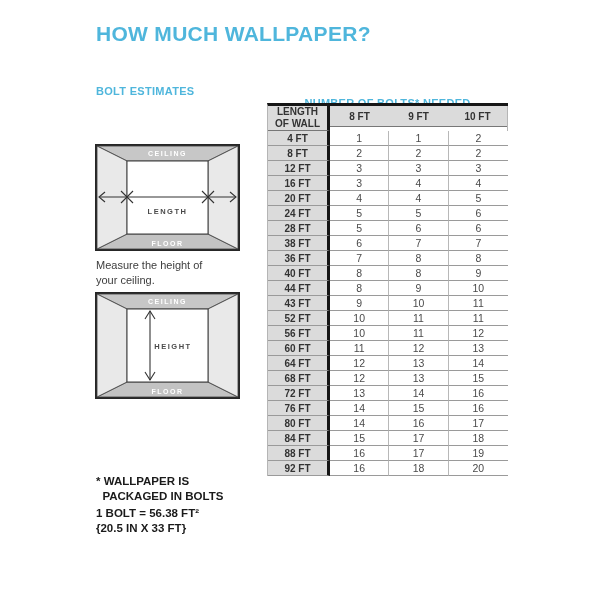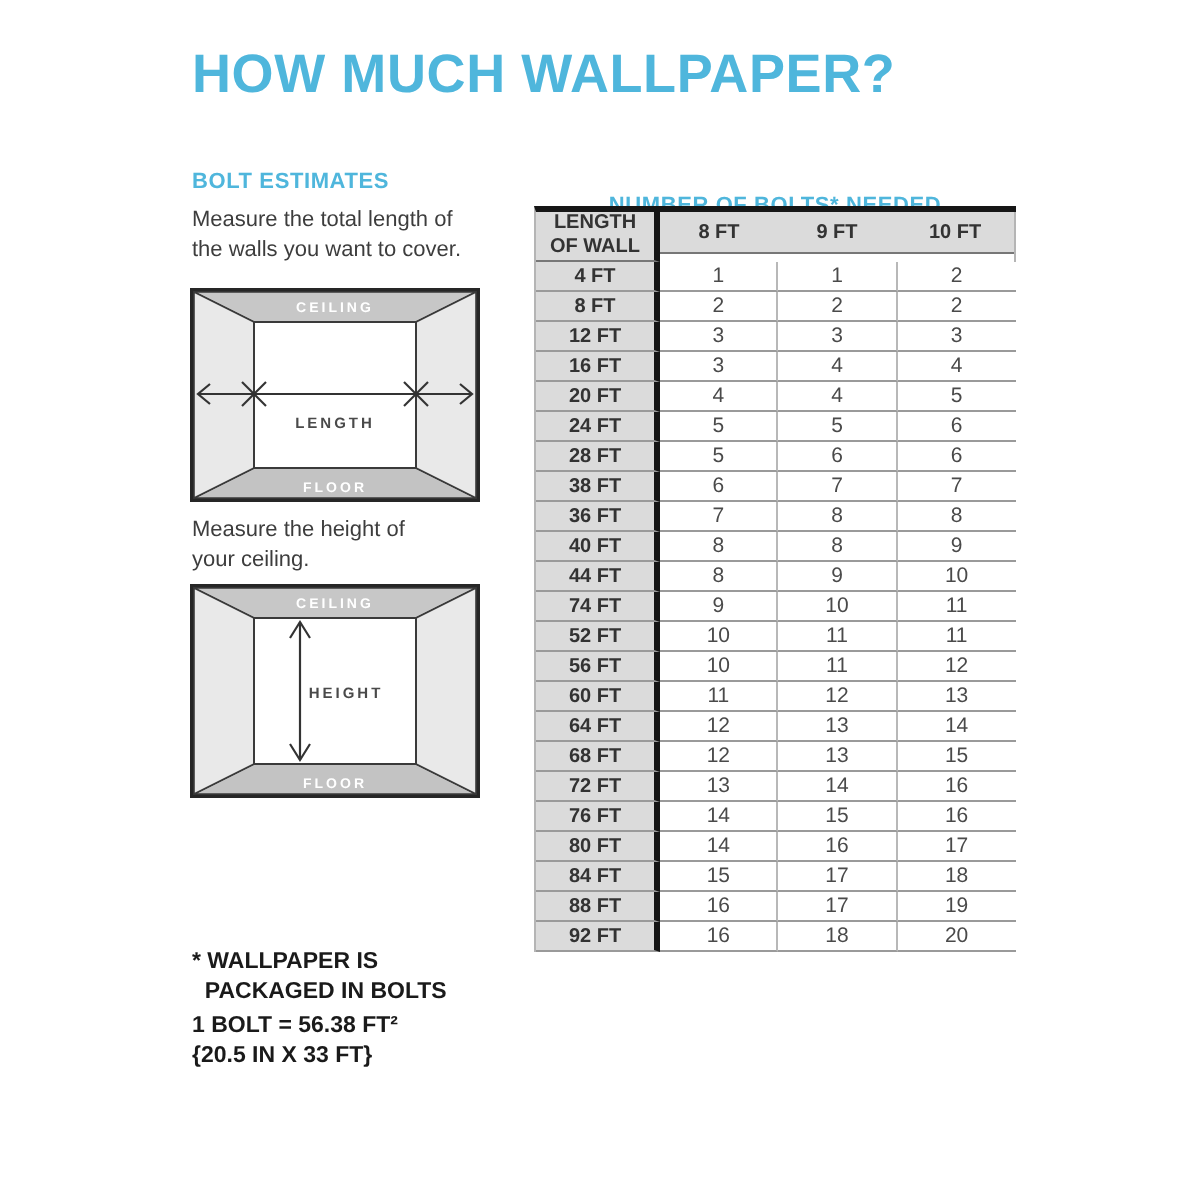--- a/index.html
+++ b/index.html
@@ -1,19 +1,19 @@
 <!DOCTYPE html>
 <html><head>
 <meta charset="utf-8">
 <style>
   * { margin:0; padding:0; box-sizing:border-box; }
   body { background:#fff; font-family:"Liberation Sans","DejaVu Sans",sans-serif; }
   .page { position:relative; width:600px; height:600px; background:#fff; overflow:hidden; }
 
-  .title { position:absolute; left:96px; top:22px; font-size:27px; font-weight:bold;
+  .title { position:absolute; left:96px; top:22px; font-size:21px; font-weight:bold;
            color:#4FB6DC; letter-spacing:.3px; }
 
   .section-head { position:absolute; font-size:11px; font-weight:bold; color:#4FB6DC;
                   letter-spacing:.3px; }
   .head-left { left:96px; top:85px; }
   .head-right { left:267px; top:97px; width:241px; text-align:center; }
 
   .para { position:absolute; left:96px; font-size:11px; color:#3d3d3d;
           line-height:15px; white-space:pre-line; }
   .step1 { top:103px; }
@@ -57,22 +57,20 @@
 </head>
 <body>
 
 <div class="page">
 
   <div class="title">HOW MUCH WALLPAPER?</div>
 
   <div class="section-head head-left">BOLT ESTIMATES</div>
   <div class="section-head head-right">NUMBER OF BOLTS* NEEDED</div>
 
-  <div class="para step1">Measure the total length of
-the walls you want to cover.</div>
 
   <svg class="diagram diag1" viewBox="0 0 145 107">
     <rect x="1.2" y="1.2" width="142.6" height="104.6" fill="#ffffff" stroke="#262626" stroke-width="2.4"></rect>
     <polygon points="2,2 143,2 113,17 32,17" fill="#c7c7c7" stroke="#3a3a3a" stroke-width="0.8"></polygon>
     <polygon points="2,105 143,105 113,90 32,90" fill="#c3c3c3" stroke="#3a3a3a" stroke-width="0.8"></polygon>
     <polygon points="2,2 32,17 32,90 2,105" fill="#e9e9e9" stroke="#3a3a3a" stroke-width="0.8"></polygon>
     <polygon points="143,2 113,17 113,90 143,105" fill="#e9e9e9" stroke="#3a3a3a" stroke-width="0.8"></polygon>
     <rect x="32" y="17" width="81" height="73" fill="#ffffff" stroke="#3a3a3a" stroke-width="1"></rect>
     <g stroke="#333" stroke-width="1.1" fill="none">
       <line x1="4" y1="53" x2="141" y2="53"></line>
@@ -186,21 +184,21 @@
           <div class="cell data">8</div>
           <div class="cell data last">9</div>
         </div>
         <div class="trow">
           <div class="cell label">44 FT</div>
           <div class="cell data">8</div>
           <div class="cell data">9</div>
           <div class="cell data last">10</div>
         </div>
         <div class="trow">
-          <div class="cell label">74 FT</div>
+          <div class="cell label">43 FT</div>
           <div class="cell data">9</div>
           <div class="cell data">10</div>
           <div class="cell data last">11</div>
         </div>
         <div class="trow">
           <div class="cell label">52 FT</div>
           <div class="cell data">10</div>
           <div class="cell data">11</div>
           <div class="cell data last">11</div>
         </div>

